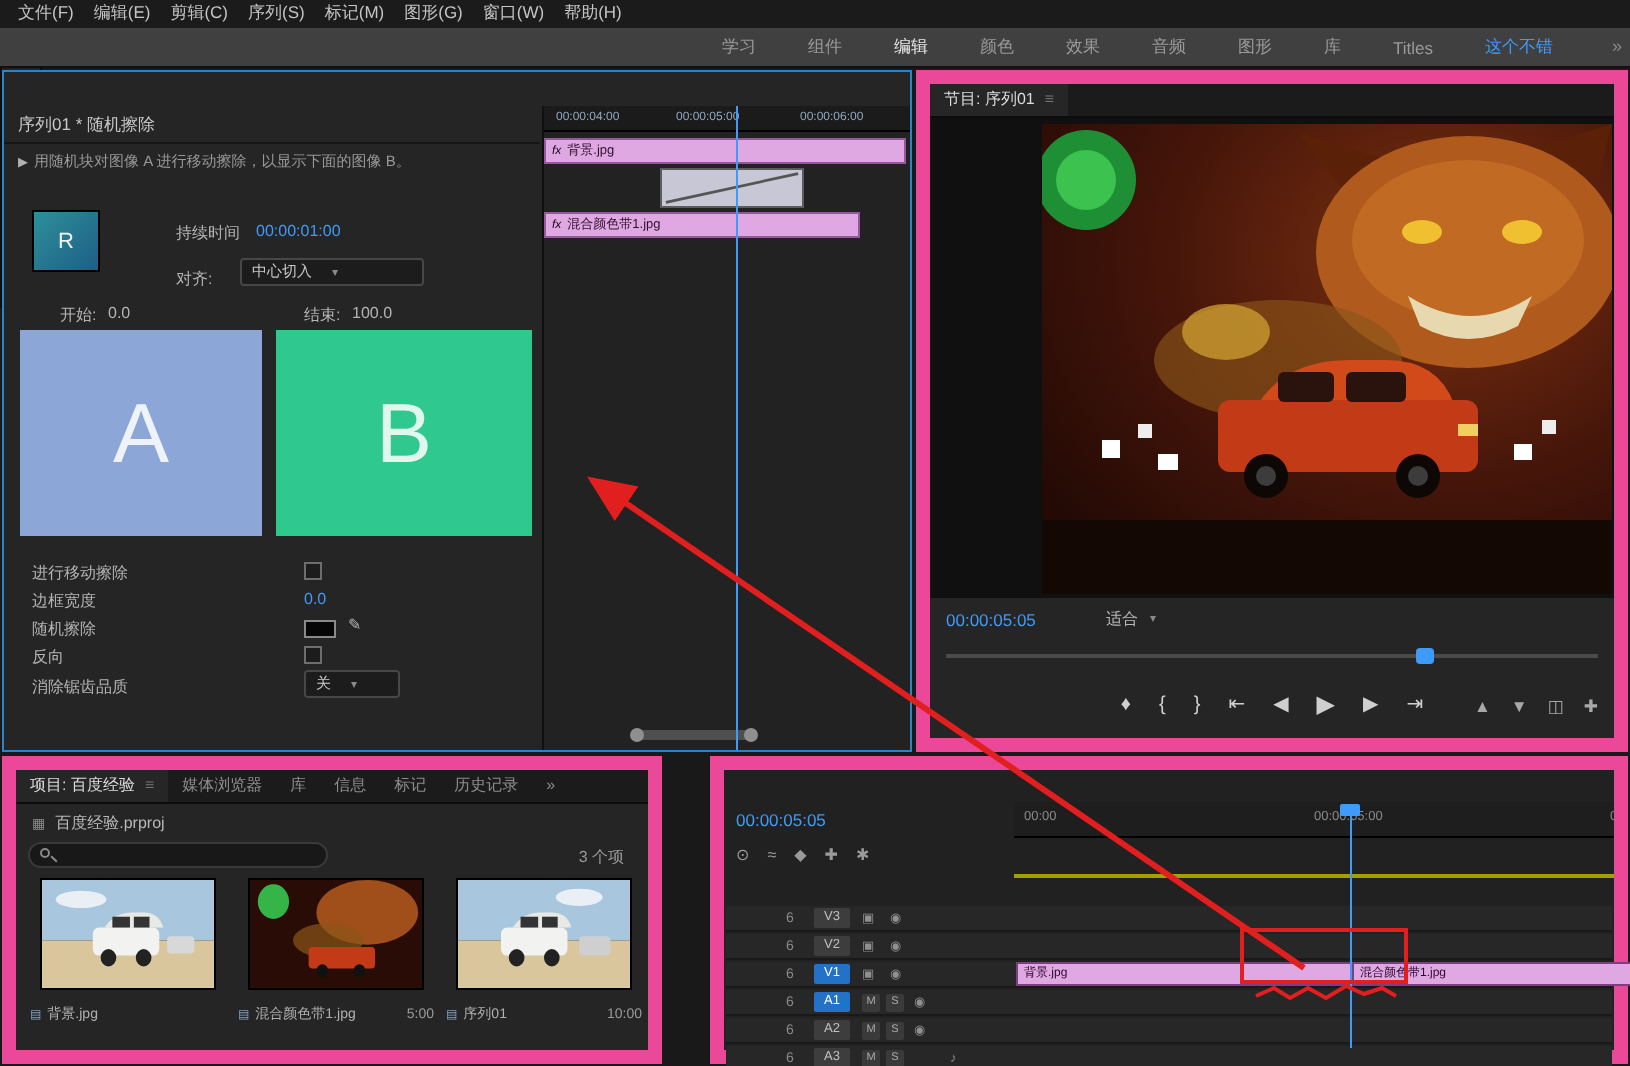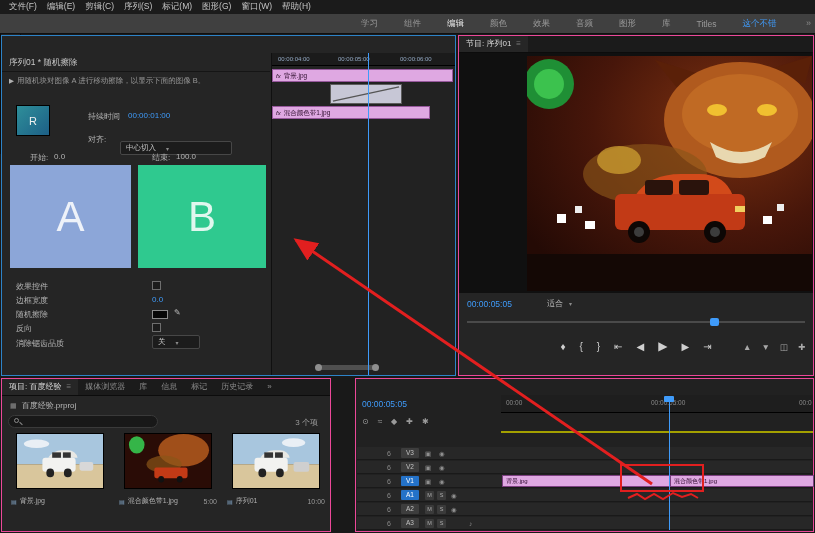--- a/index.html
+++ b/index.html
@@ -10,21 +10,21 @@
 .menubar{position:absolute;top:0;left:0;right:0;height:14px;background:#1b1b1b;display:flex;align-items:center;padding-left:4px;font-size:8.5px;color:#c4c4c4}
 .menubar span{padding:16px 5px;white-space:nowrap}
 
 .wsbar{position:absolute;top:14px;left:0;right:0;height:20px;background:#404040;border-bottom:1px solid #101010}
 .wsbar .tabs{position:absolute;left:348px;top:0;height:100%;display:flex;align-items:center}
 .wsbar .tabs span{padding:0 13px;font-size:8.5px;color:#9a9a9a;white-space:nowrap}
 .wsbar .tabs span.active{color:#e8e8e8}
 .wsbar .tabs span.custom{color:#3f9bfa}
 .wsbar .ovf{position:absolute;right:4px;top:4px;color:#8a8a8a;font-size:9px}
 
-.panel{position:absolute;background:#252525;border:1px solid #ec4899}
+.panel{position:absolute;background:#252525;border:7px solid #ec4899}
 .ptabs{height:17px;background:#1b1b1b;display:flex;font-size:8px;color:#8c8c8c;overflow:hidden;border-bottom:1px solid #0c0c0c}
 .ptab{padding:0 7px;line-height:16px;white-space:nowrap}
 .ptab.active{background:#262626;color:#dcdcdc}
 .pmenu{margin-left:5px;color:#777}
 
 .fx{left:1px;top:35px;width:455px;height:341px;border:1px solid #2d83c8}
 .fx-body{position:absolute;top:17px;left:0;right:0;bottom:0}
 .fx-left{position:absolute;left:0;top:0;width:268px;bottom:0}
 .fx-title{position:absolute;left:7px;top:4px;color:#c8c8c8;font-size:8.5px}
 .fx-sep{position:absolute;left:0;top:18px;width:268px;height:1px;background:#151515}
@@ -139,35 +139,35 @@
         <div class="fx-sep"></div>
         <div class="fx-desc">
           <span class="tri">▶</span><span>用随机块对图像 A 进行移动擦除，以显示下面的图像 B。</span>
         </div>
         <div class="fx-thumb">
             <span>R</span>
           </div>
         <span class="flabel" style="left:86px;top:58px">持续时间</span>
         <span class="flabel fvalue" style="left:126px;top:58px">00:00:01:00</span>
         <span class="flabel" style="left:86px;top:81px">对齐:</span>
-        <div class="fsel" style="left:118px;top:88px;width:112px">
+        <div class="fsel" style="left:118px;top:76px;width:92px">
           <span>中心切入</span>
             <span class="caret">▾</span>
         </div>
         <span class="flabel" style="left:28px;top:99px">开始:</span>
         <span class="flabel" style="left:52px;top:99px">0.0</span>
         <span class="flabel" style="left:150px;top:99px">结束:</span>
         <span class="flabel" style="left:174px;top:99px">100.0</span>
         <div class="prev prevA">
             <span>A</span>
           </div>
         <div class="prev prevB">
             <span>B</span>
           </div>
-        <span class="flabel" style="left:14px;top:228px">效果控件</span>
+        <span class="flabel" style="left:14px;top:228px">进行移动擦除</span>
         <span class="cb" style="left:150px;top:228px"></span>
         <span class="flabel" style="left:14px;top:242px">边框宽度</span>
         <span class="flabel fvalue" style="left:150px;top:242px">0.0</span>
         <span class="flabel" style="left:14px;top:256px">随机擦除</span>
         <span class="swatch" style="left:150px;top:257px"></span>
         <span class="eyedrop" style="left:172px;top:255px">✎</span>
         <span class="flabel" style="left:14px;top:270px">反向</span>
         <span class="cb" style="left:150px;top:270px"></span>
         <span class="flabel" style="left:14px;top:285px">消除锯齿品质</span>
         <div class="fsel" style="left:150px;top:282px;width:48px">

